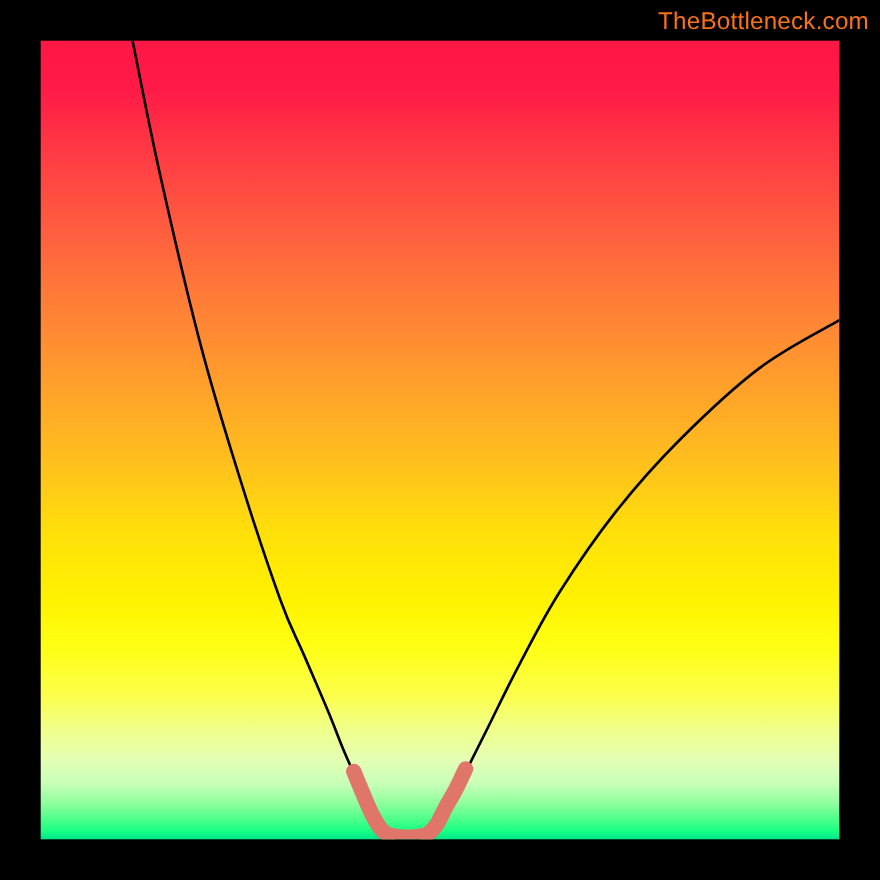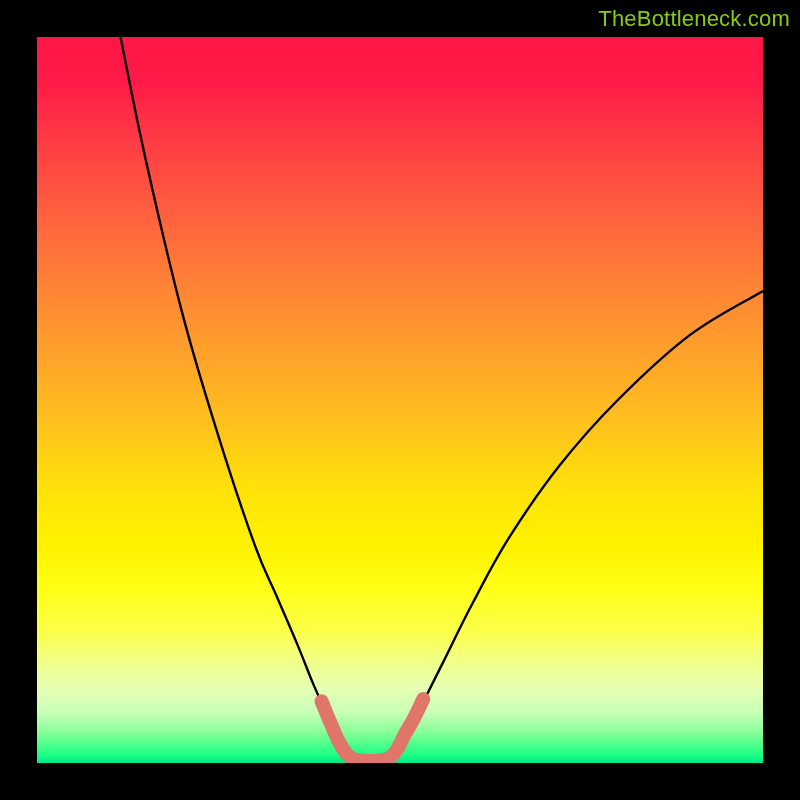--- a/index.html
+++ b/index.html
@@ -45,21 +45,21 @@
       #8fff9c 95.5%,
       #4cff8a 97.5%,
       #18ff84 99%,
       #00e58a 100%
     );
   }
   .watermark {
     position: absolute;
     top: 6px;
     right: 10px;
-    color: #84cc16;
+    color: #f97316;
     font-size: 22px;
     font-weight: 500;
     letter-spacing: 0.2px;
     user-select: none;
   }
   svg.curves {
     position: absolute;
     top: 0;
     left: 0;
   }

